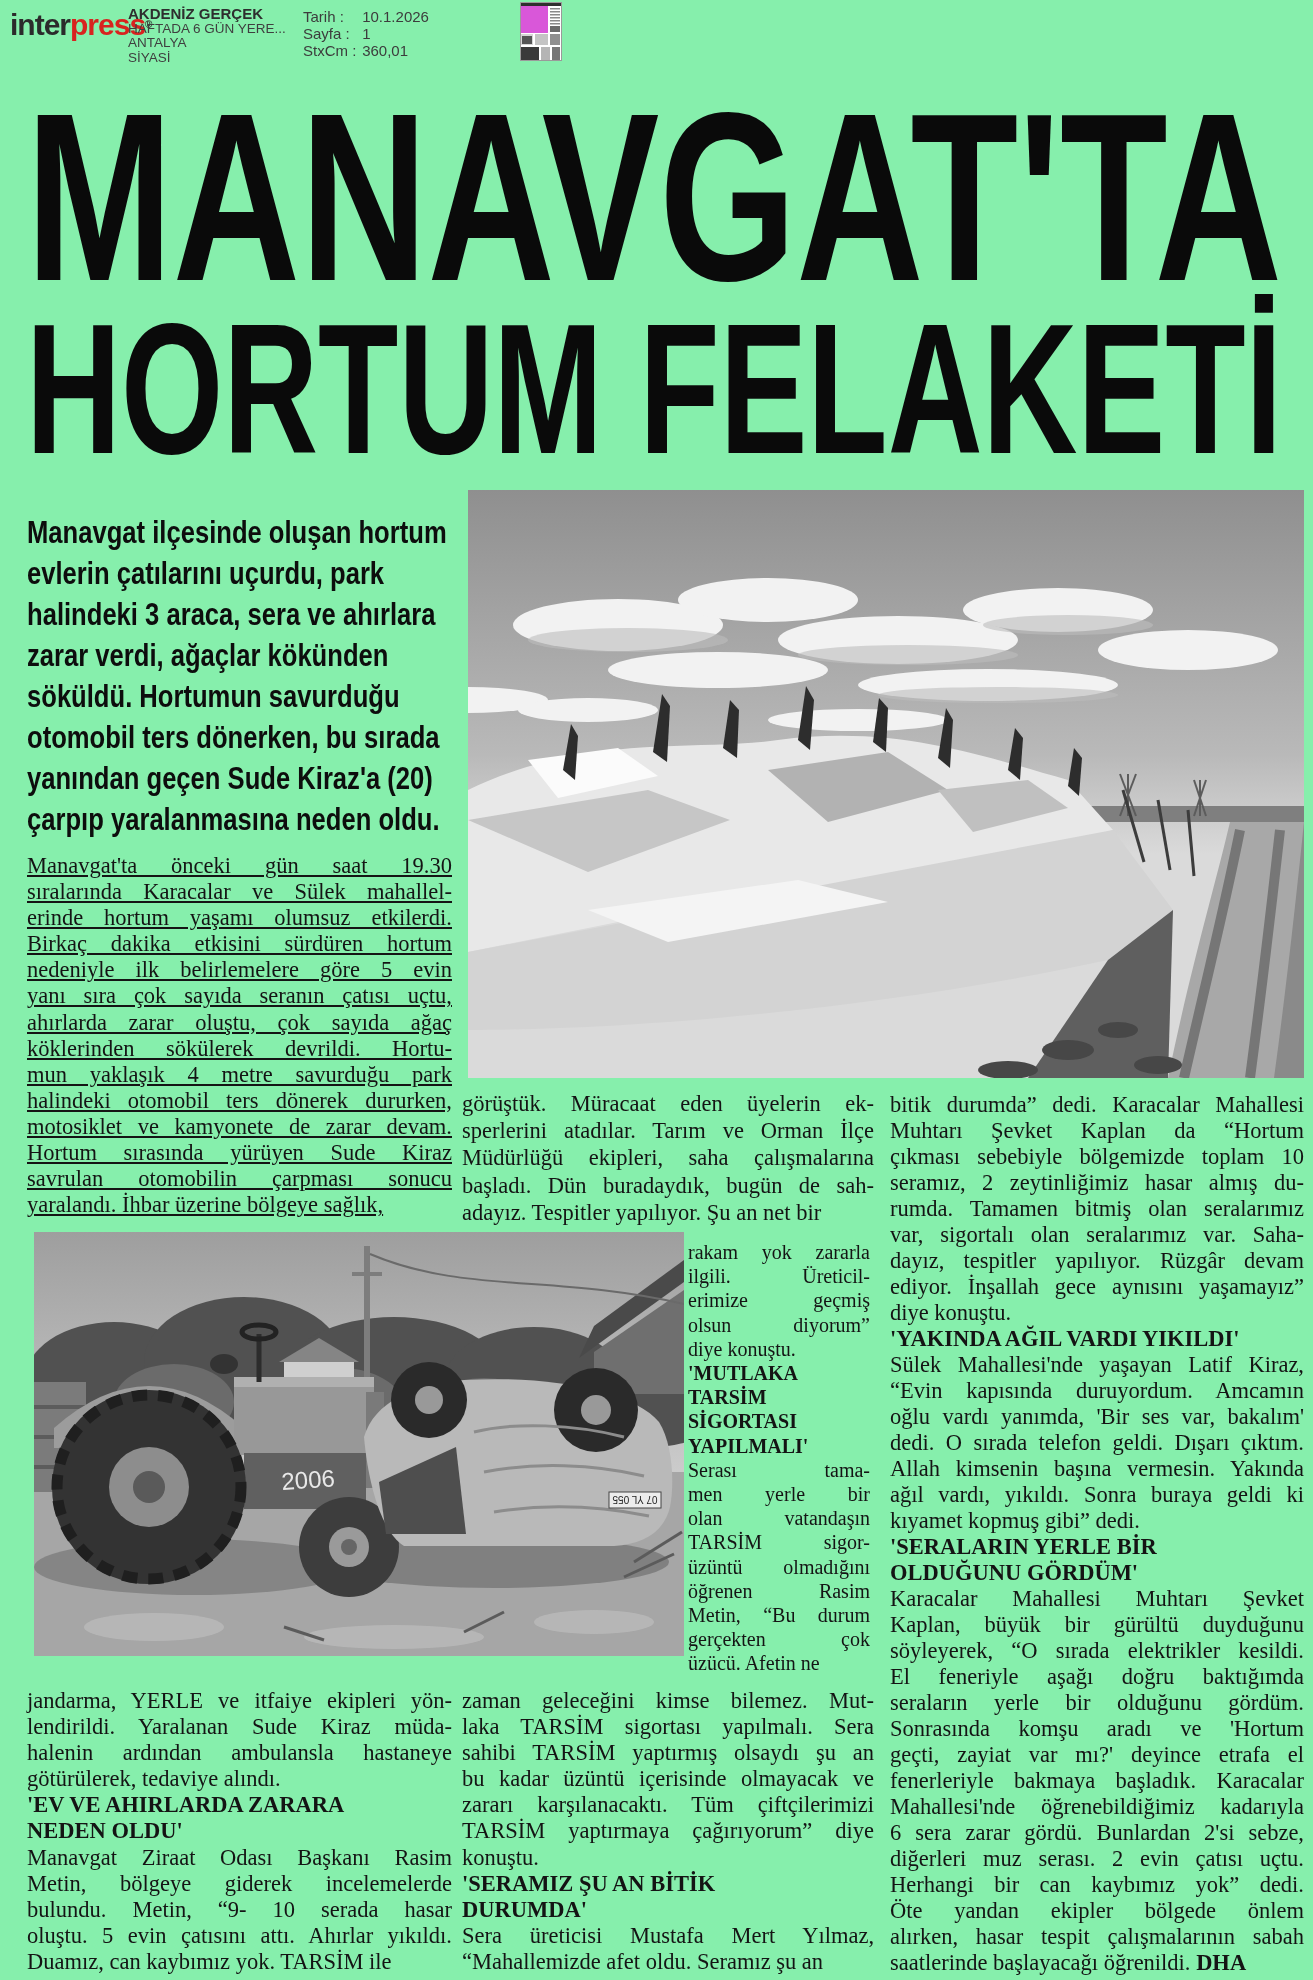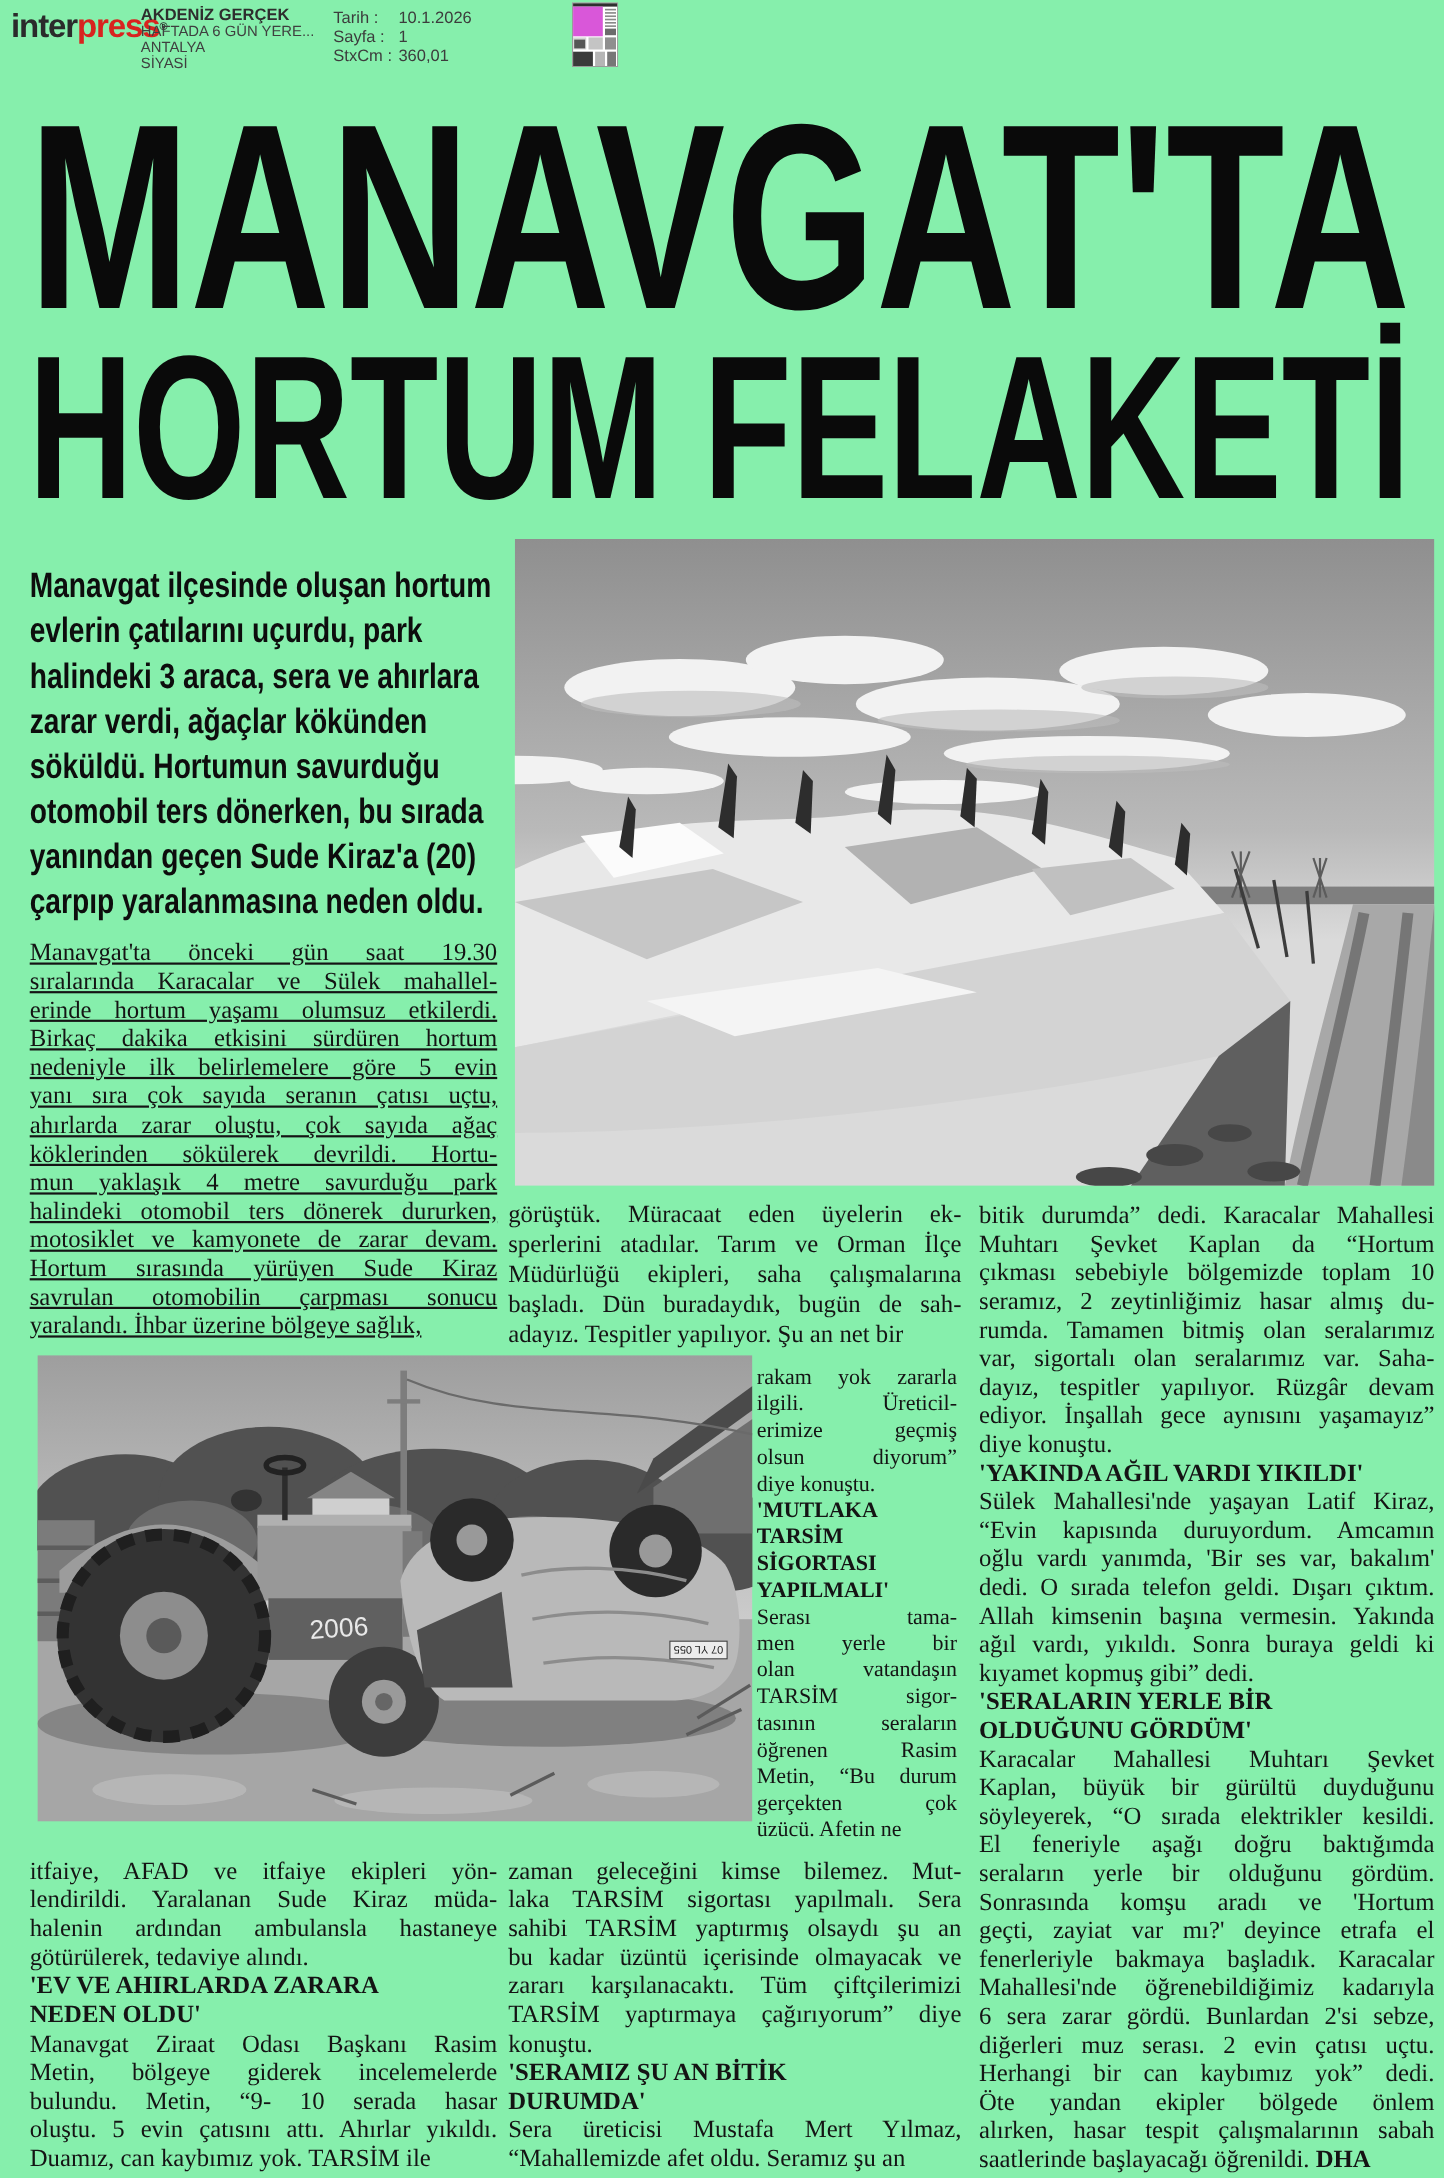--- a/index.html
+++ b/index.html
@@ -298,21 +298,21 @@
         <div class="line just">halindeki otomobil ters dönerek dururken,</div>
         <div class="line just">motosiklet ve kamyonete de zarar devam.</div>
         <div class="line just">Hortum sırasında yürüyen Sude Kiraz</div>
         <div class="line just">savrulan otomobilin çarpması sonucu</div>
         <div class="line">yaralandı. İhbar üzerine bölgeye sağlık,</div>
       </div>
     </div>
 
   <div class="col" style="left:27px;top:1688px;width:425px;">
       <div class="seg body">
-        <div class="line just">itfaiye, AFAD ve itfaiye ekipleri yön-</div>
+        <div class="line just">jandarma, YERLE ve itfaiye ekipleri yön-</div>
         <div class="line just">lendirildi. Yaralanan Sude Kiraz müda-</div>
         <div class="line just">halenin ardından ambulansla hastaneye</div>
         <div class="line">götürülerek, tedaviye alındı.</div>
       </div>
       <div class="seg subhead">
         <div class="line">'EV VE AHIRLARDA ZARARA</div>
         <div class="line">NEDEN OLDU'</div>
       </div>
       <div class="seg body">
         <div class="line just">Manavgat Ziraat Odası Başkanı Rasim</div>
@@ -345,21 +345,21 @@
         <div class="line">'MUTLAKA</div>
         <div class="line">TARSİM</div>
         <div class="line">SİGORTASI</div>
         <div class="line">YAPILMALI'</div>
       </div>
       <div class="seg body">
         <div class="line just">Serası tama-</div>
         <div class="line just">men yerle bir</div>
         <div class="line just">olan vatandaşın</div>
         <div class="line just">TARSİM sigor-</div>
-        <div class="line just">tasının seraların</div>
+        <div class="line just">üzüntü olmadığını</div>
         <div class="line just">öğrenen Rasim</div>
         <div class="line just">Metin, “Bu durum</div>
         <div class="line just">gerçekten çok</div>
         <div class="line">üzücü. Afetin ne</div>
       </div>
     </div>
 
   <div class="col" style="left:462px;top:1688px;width:412px;">
       <div class="seg body">
         <div class="line just">zaman geleceğini kimse bilemez. Mut-</div>

